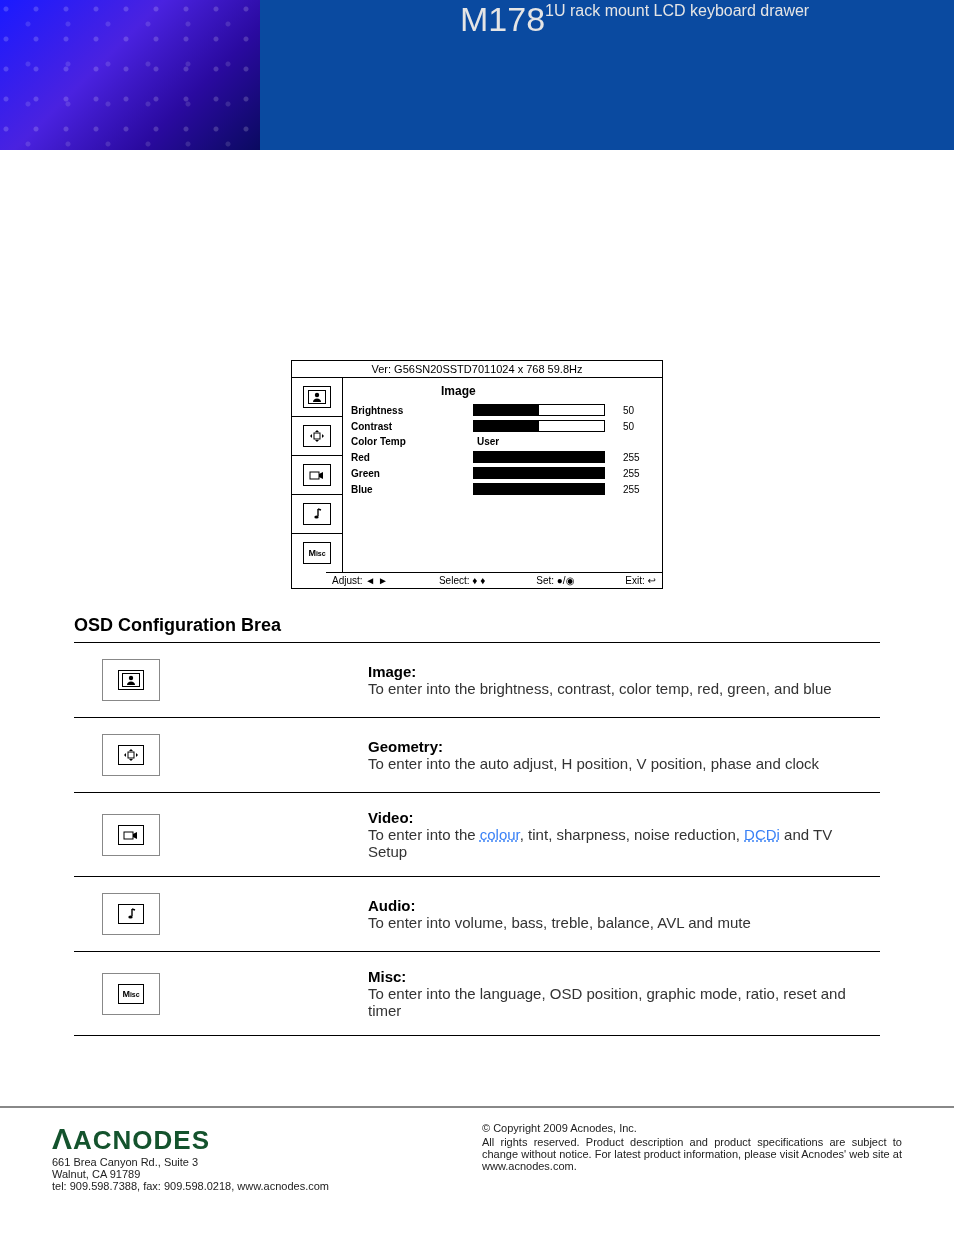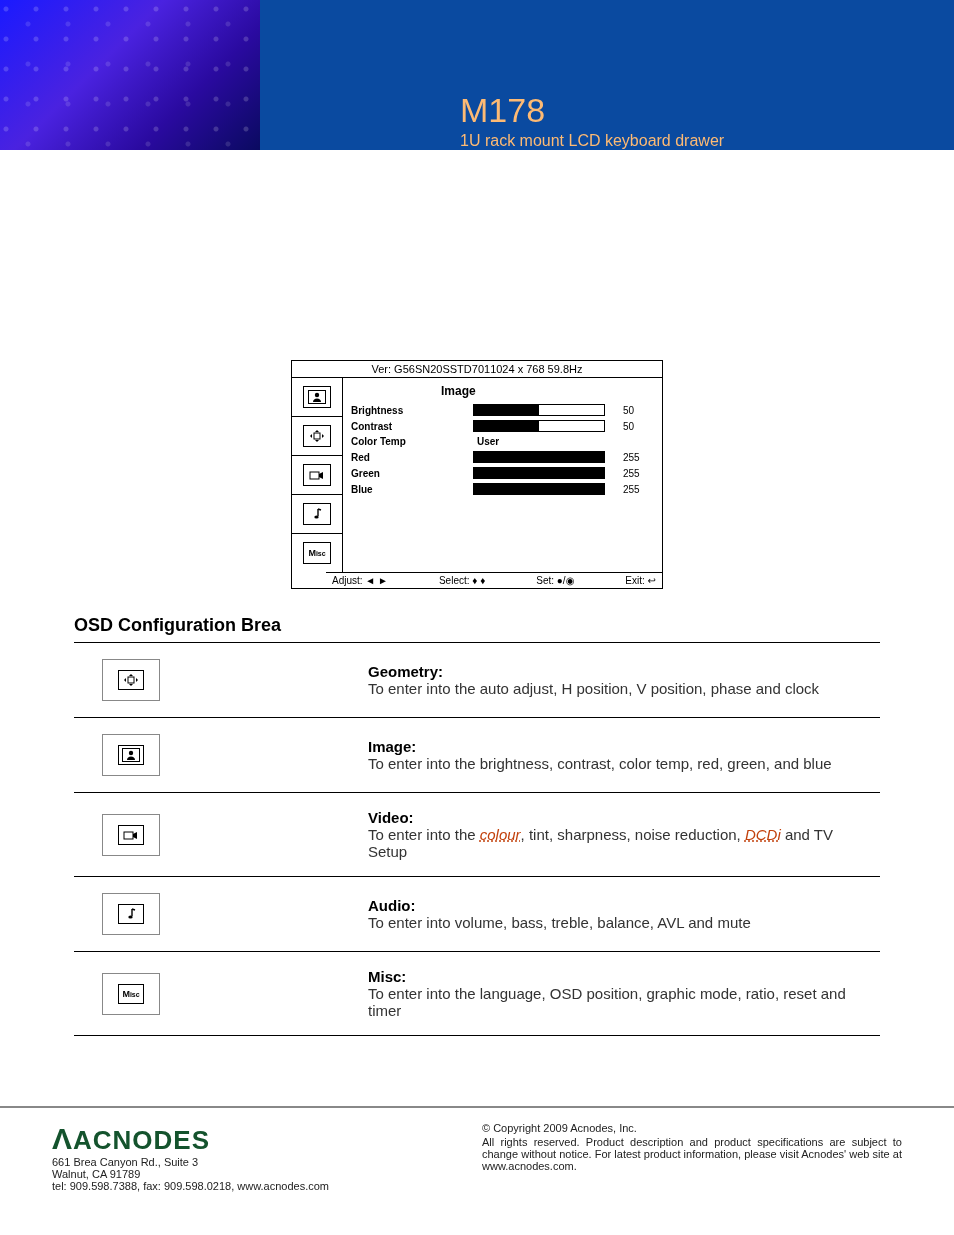--- a/index.html
+++ b/index.html
@@ -28,24 +28,23 @@
     position:absolute;inset:0;
     background:
       radial-gradient(circle at 20% 30%, rgba(255,255,255,0.35) 0 2px, transparent 3px) repeat,
       radial-gradient(circle at 70% 60%, rgba(255,255,255,0.25) 0 2px, transparent 3px) repeat;
     background-size:30px 30px,40px 40px;
     opacity:.5;
   }
   .header-title {
     flex: 1;
     display: flex;
-    flex-direction: column;
-    justify-content: flex-end;
+    justify-content: flex-start;
     padding-left: 200px;
-    color: #fdba74;
+    color: #e5e5e5;
   }
   .header-title h1 {
     margin: 0;
     font-size: 34px;
     font-weight: normal;
   }
   .header-title p {
     margin: 2px 0 0 0;
     font-size: 16px;
     font-weight: normal;
@@ -110,21 +109,21 @@
     width:56px;height:40px;border:1px solid #888;
     display:flex;align-items:center;justify-content:center;
     margin-left:28px;flex:none;
   }
   .cfg-ico{
     width:24px;height:18px;border:1.5px solid #000;
     display:flex;align-items:center;justify-content:center;font-size:11px;
   }
   .cfg-text{flex:1;padding-right:20px;font-size:15px;color:#333;margin-left:180px;}
   .cfg-text b{color:#000;}
-  .sp{color:#c2410c;text-decoration:underline dotted;font-style:italic;}
+  .sp{color:#3b82f6;text-decoration:underline dotted;}
   
   .foot{
     margin-top:70px;
     border-top:2px solid #888;
     padding:14px 52px 40px 52px;
     display:flex;justify-content:space-between;
     font-size:11px;color:#222;
   }
   .brand{
     font-family:Arial,sans-serif;font-weight:bold;font-size:26px;letter-spacing:1px;color:#14532d;
@@ -248,38 +247,38 @@
 
 <div class="section">
   <h2>OSD Configuration Brea</h2>
 </div>
 <div class="hr"></div>
 <div class="cfg" id="cfg">
     <div class="cfg-row">
       <div class="cfg-ico-wrap">
         <div class="cfg-ico">
           <svg width="18" height="14" viewBox="0 0 18 14">
-            <rect x="6" y="4" width="6" height="6" fill="none" stroke="#000"></rect>
-            <path d="M9 1l-2 2h4zM9 13l-2-2h4zM2 7l2-2v4zM16 7l-2-2v4z" fill="#000"></path>
-          </svg>
-        </div>
-      </div>
-      <div class="cfg-text"><b>Geometry:</b><br>To enter into the auto adjust, H position, V position, phase and clock</div>
-    </div>
-    <div class="cfg-row">
-      <div class="cfg-ico-wrap">
-        <div class="cfg-ico">
-          <svg width="18" height="14" viewBox="0 0 18 14">
             <rect x="0.5" y="0.5" width="17" height="13" fill="none" stroke="#000"></rect>
             <circle cx="9" cy="5" r="2.2" fill="#000"></circle>
             <path d="M5 12c0-2.2 1.8-3.5 4-3.5s4 1.3 4 3.5z" fill="#000"></path>
           </svg>
         </div>
       </div>
       <div class="cfg-text"><b>Image:</b><br>To enter into the brightness, contrast, color temp, red, green, and blue</div>
+    </div>
+    <div class="cfg-row">
+      <div class="cfg-ico-wrap">
+        <div class="cfg-ico">
+          <svg width="18" height="14" viewBox="0 0 18 14">
+            <rect x="6" y="4" width="6" height="6" fill="none" stroke="#000"></rect>
+            <path d="M9 1l-2 2h4zM9 13l-2-2h4zM2 7l2-2v4zM16 7l-2-2v4z" fill="#000"></path>
+          </svg>
+        </div>
+      </div>
+      <div class="cfg-text"><b>Geometry:</b><br>To enter into the auto adjust, H position, V position, phase and clock</div>
     </div>
     <div class="cfg-row">
       <div class="cfg-ico-wrap">
         <div class="cfg-ico">
           <svg width="18" height="14" viewBox="0 0 18 14">
             <rect x="2" y="4" width="9" height="7" fill="none" stroke="#000"></rect>
             <path d="M11 6l4-2v7l-4-2z" fill="#000"></path>
           </svg>
         </div>
       </div>

